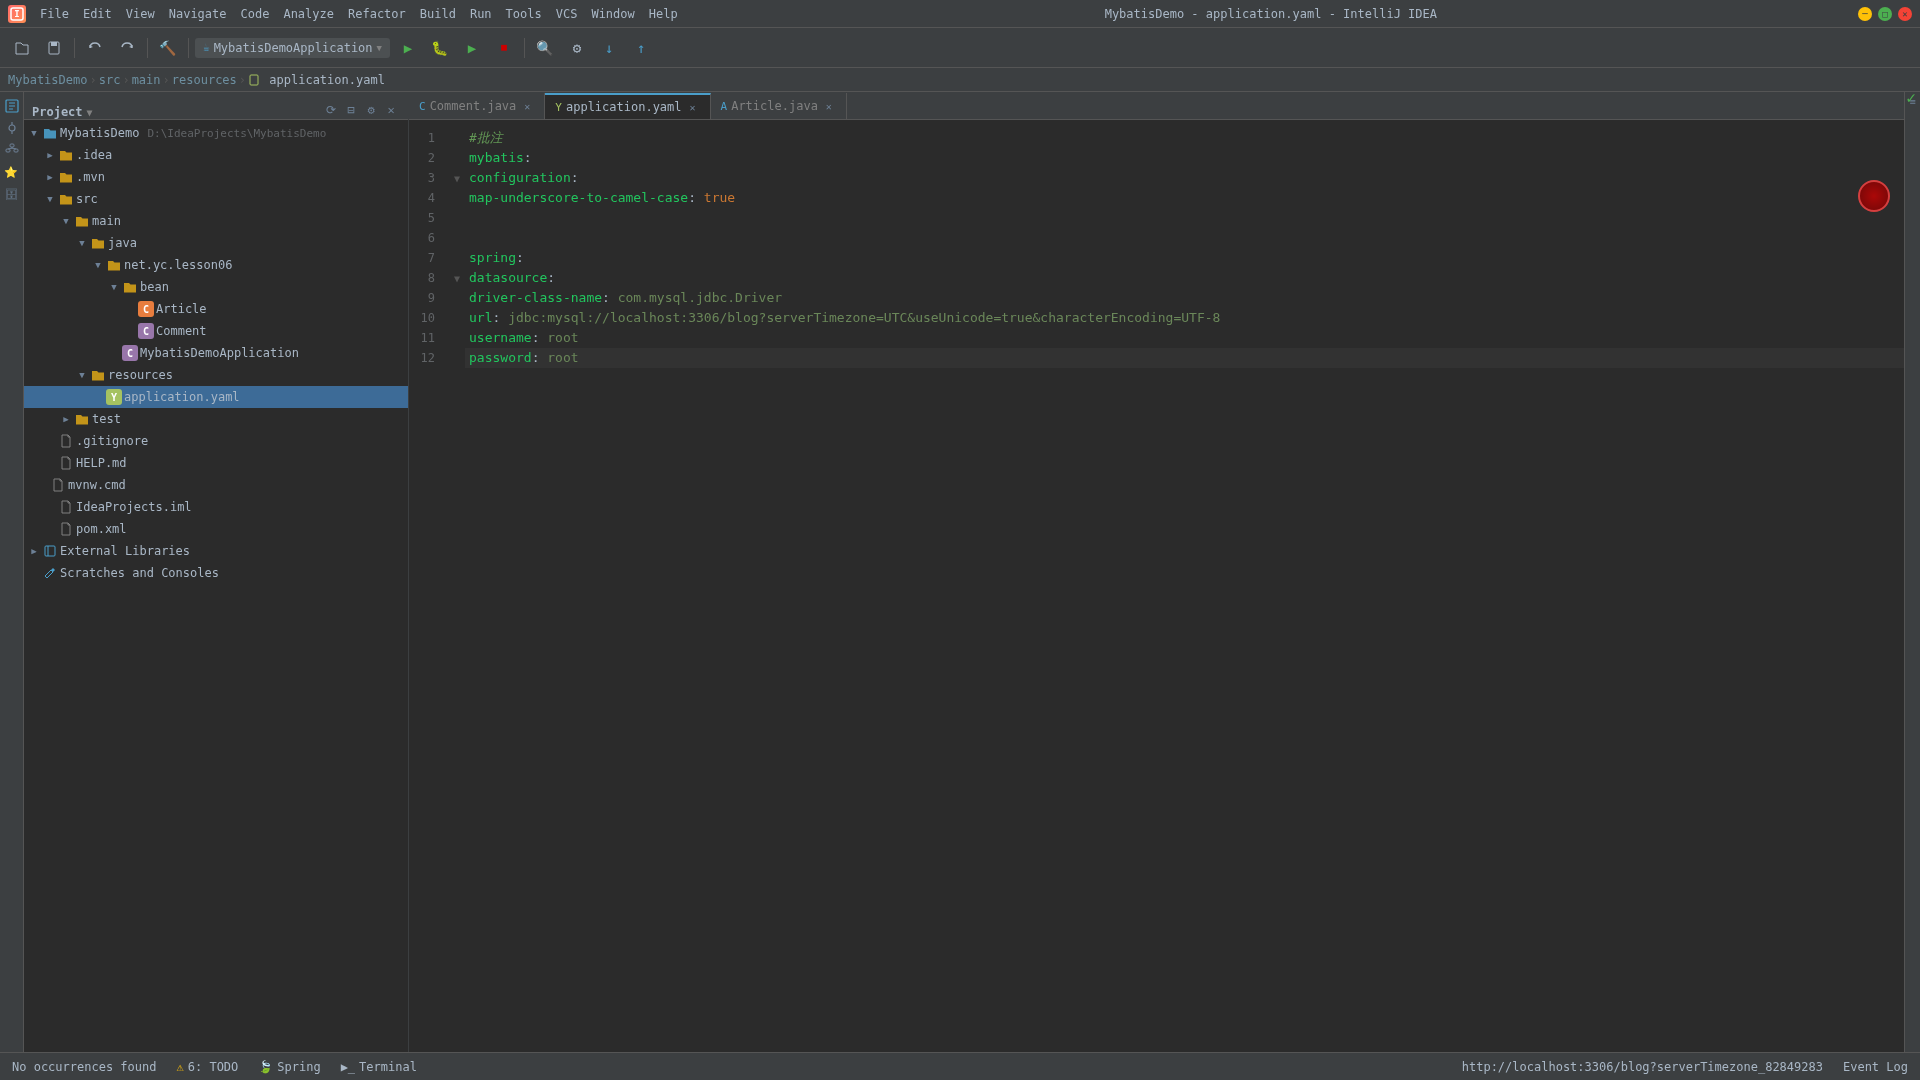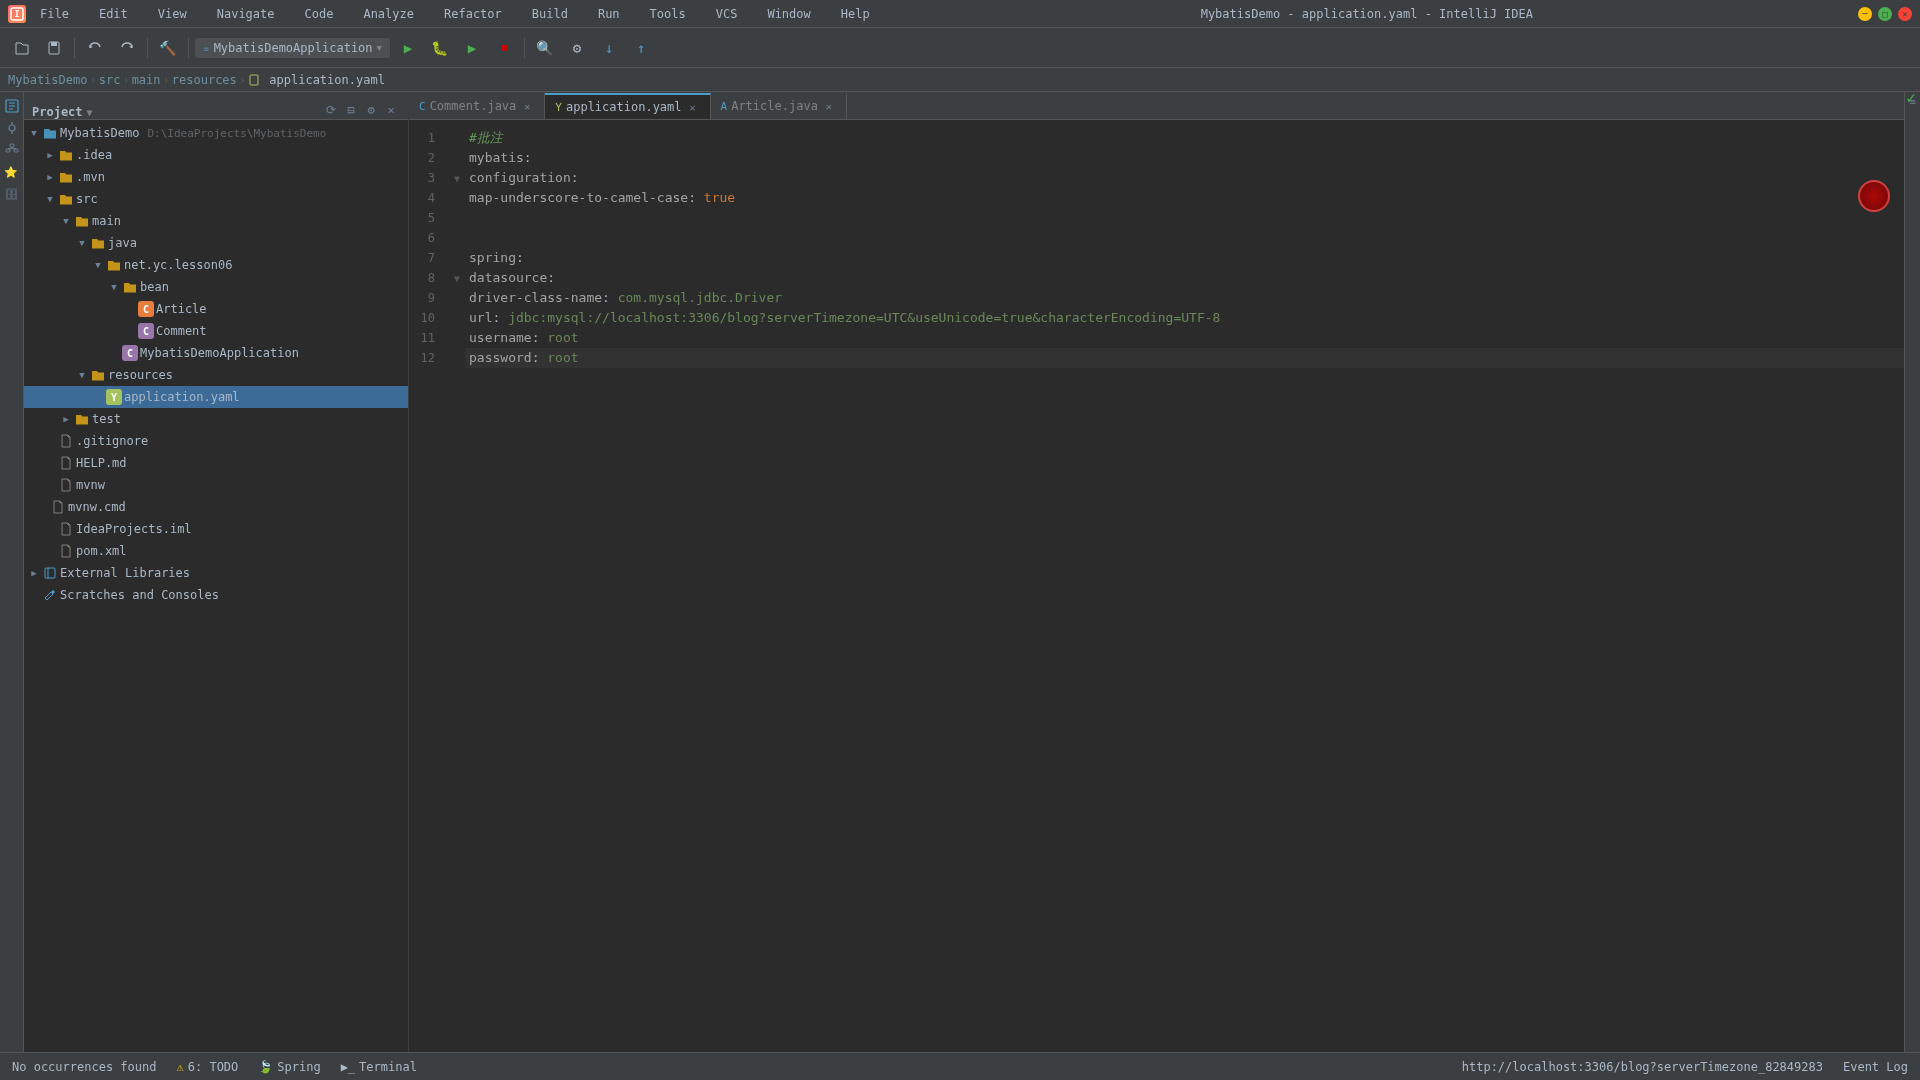--- a/index.html
+++ b/index.html
@@ -35,21 +35,21 @@
       border-radius: 3px;
       display: flex;
       align-items: center;
       justify-content: center;
       font-size: 10px;
       color: white;
       font-weight: bold;
     }
     #menu-bar {
       display: flex;
-      gap: 18px;
+      gap: 2px;
       font-size: 12px;
       color: #a9b7c6;
     }
     #menu-bar span {
       padding: 2px 6px;
       cursor: pointer;
     }
     #title-center {
       font-size: 12px;
       color: #a9b7c6;
@@ -346,21 +346,21 @@
       display: flex;
       align-items: center;
       padding-left: 4px;
       font-size: 13px;
       line-height: 20px;
       white-space: pre;
     }
     .code-line.current-line { background: #323232; }
 
     
-    .kw-key { color: #a3a3a3; }
+    .kw-key { color: #22c55e; }
     .kw-colon { color: #a9b7c6; }
     .kw-value-str { color: #6a8759; }
     .kw-value-bool { color: #cc7832; }
     .kw-comment { color: #629755; font-style: italic; }
     .kw-url { color: #6a8759; }
     .kw-plain { color: #a9b7c6; }
 
     
     #right-sidebar {
       width: 16px;
@@ -694,30 +694,20 @@
         <div class="tree-item" style="padding-left: 20px;">
           <span class="tree-arrow"></span>
           <span class="tree-icon icon-gray">
             <svg width="14" height="14" viewBox="0 0 14 14">
               <path d="M3 1 L9 1 L11 3 L11 13 L3 13 Z" fill="none" stroke="#808080" stroke-width="1"></path>
               <path d="M9 1 L9 3 L11 3" fill="none" stroke="#808080" stroke-width="1"></path>
             </svg>
           </span>
           <span class="tree-label">HELP.md</span>
         </div>
-        <div class="tree-item" style="padding-left: 20px;">
-          <span class="tree-arrow"></span>
-          <span class="tree-icon icon-orange">
-            <svg width="14" height="14" viewBox="0 0 14 14">
-              <path d="M3 1 L9 1 L11 3 L11 13 L3 13 Z" fill="none" stroke="#808080" stroke-width="1"></path>
-              <path d="M9 1 L9 3 L11 3" fill="none" stroke="#808080" stroke-width="1"></path>
-            </svg>
-          </span>
-          <span class="tree-label">mvnw</span>
-        </div>
         <div class="tree-item" style="padding-left: 12px;">
           <span class="tree-arrow"></span>
           <span class="tree-icon icon-orange">
             <svg width="14" height="14" viewBox="0 0 14 14">
               <path d="M3 1 L9 1 L11 3 L11 13 L3 13 Z" fill="none" stroke="#808080" stroke-width="1"></path>
               <path d="M9 1 L9 3 L11 3" fill="none" stroke="#808080" stroke-width="1"></path>
             </svg>
           </span>
           <span class="tree-label">mvnw.cmd</span>
         </div>

